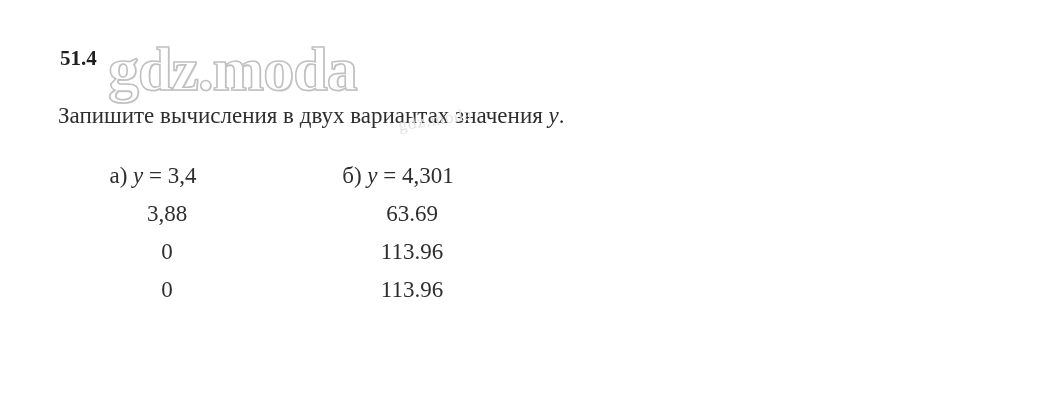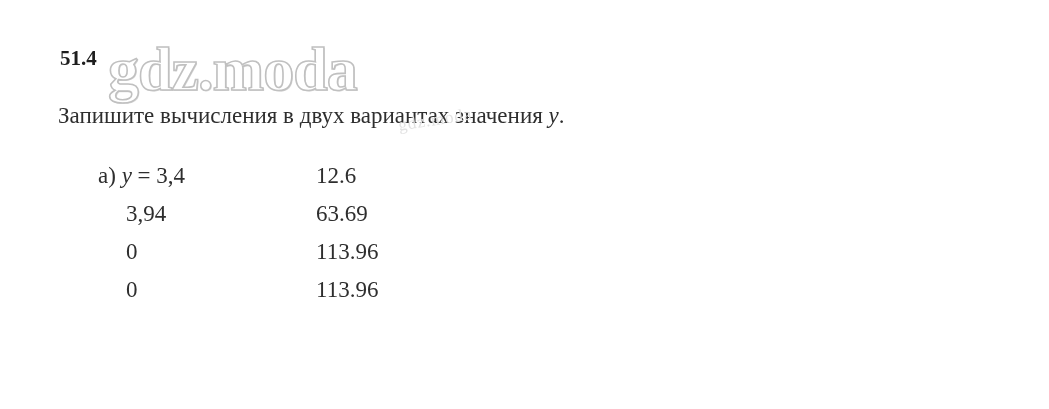--- a/index.html
+++ b/index.html
@@ -12,20 +12,21 @@
     height: 409px;
     position: relative;
     overflow: hidden;
     font-family: "Liberation Serif", serif;
     color: #2b2b2b;
   }
 
   .page {
     position: absolute;
     inset: 0;
+    text-align: center;
   }
 
   
   .watermark {
     position: absolute;
     left: 108px;
     top: 34px;
     font-family: "Liberation Serif", serif;
     font-size: 62px;
     font-weight: 700;
@@ -75,21 +76,20 @@
   }
   .prompt .ital {
     font-style: italic;
   }
 
   .answers {
     position: absolute;
     left: 58px;
     top: 157px;
     z-index: 3;
-    margin-left: 40px;
   }
   .col-group {
     display: flex;
     flex-direction: row;
   }
   .column {
     display: flex;
     flex-direction: column;
   }
   .column.col-a { width: 190px; }
@@ -126,27 +126,29 @@
     <span>Запишите вычисления в двух вариантах значения </span><span class="ital">y</span><span>.</span>
   </div>
 
   <div class="answers">
     <div class="col-group">
 
       <div class="column col-a">
         <div class="ans-head">
           <span>а) </span><span class="ital">y</span><span> = 3,4</span>
         </div>
-        <div class="ans-row">3,94</div>
+        <div class="ans-row">3,88</div>
         <div class="ans-row">0</div>
         <div class="ans-row">0</div>
       </div>
 
       <div class="column col-b">
-        <div class="ans-row">12.6</div>
+        <div class="ans-head">
+          <span>б) </span><span class="ital">y</span><span> = 4,301</span>
+        </div>
         <div class="ans-row">63.69</div>
         <div class="ans-row">113.96</div>
         <div class="ans-row">113.96</div>
       </div>
 
     </div>
   </div>
 
 </div>
 

